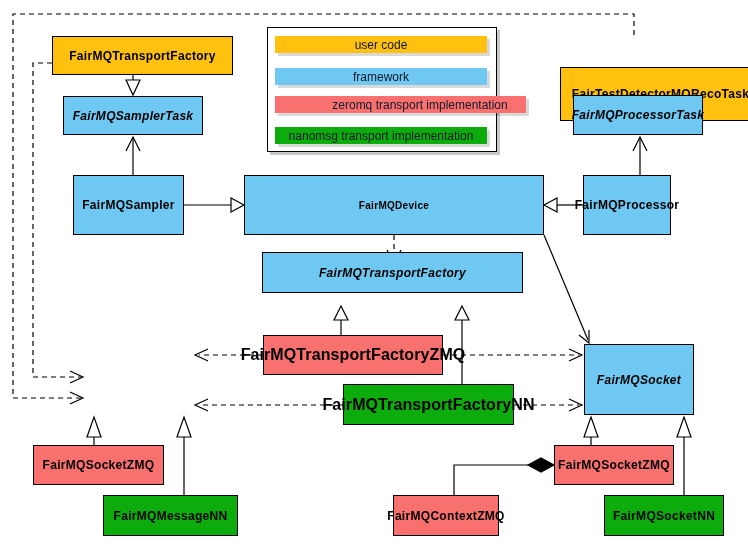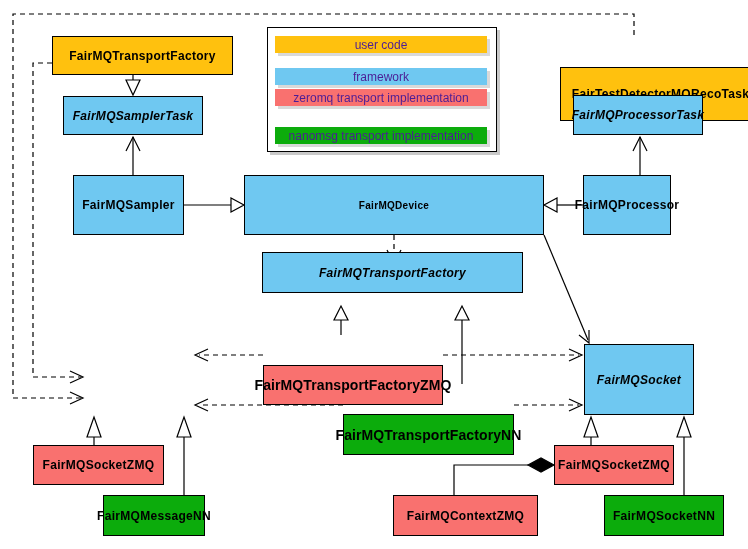--- a/index.html
+++ b/index.html
@@ -13,34 +13,34 @@
     border:1.5px solid #000;box-sizing:border-box;
     font-weight:bold;font-size:12px;letter-spacing:.3px;color:#000;
     white-space:nowrap;text-align:center;
   }
   .node.abstract{font-style:italic;}
   .node.yellow{background:#FFC10E;}
   .node.blue{background:#6FC8F1;}
   .node.red{background:#F9716F;}
   .node.green{background:#0CAC0C;}
   .node.big{font-size:10px;}
-  .node.long{font-size:14px;letter-spacing:.1px;margin-top:30px;}
+  .node.long{font-size:16px;letter-spacing:.1px;}
   .legend{
     position:absolute;left:267px;top:27px;width:230px;height:125px;
     background:#fff;border:1.5px solid #000;box-sizing:border-box;
     box-shadow:3px 3px 0 #c9c9c9;
   }
   .legend-bar{
     position:absolute;left:7px;width:212px;height:17px;
     display:flex;align-items:center;justify-content:center;
-    font-size:12px;color:#4c1d95;box-shadow:3px 3px 0 rgba(0,0,0,0.15);
+    font-size:12px;color:#0f172a;box-shadow:3px 3px 0 rgba(0,0,0,0.15);
   }
   .legend-bar.b0{top:8px;background:#FFC10E;}
   .legend-bar.b1{top:40px;background:#6FC8F1;}
-  .legend-bar.b2{top:61px;background:#F9716F;}
+  .legend-bar.b2{top:68px;background:#F9716F;padding-left:39px;}
   .legend-bar.b3{top:99px;background:#0CAC0C;}
 </style>
 </head>
 <body>
 
 <div id="canvas">
 
   <svg id="connectors" viewBox="0 0 748 549" xmlns="http://www.w3.org/2000/svg" fill="none" stroke="#000" stroke-width="1.2">
 
     <g>
@@ -174,21 +174,21 @@
 
 
   <div class="node red long" style="left:263px;top:335px;width:180px;height:40px;">FairMQTransportFactoryZMQ</div>
 
   <div class="node green long" style="left:343px;top:384px;width:171px;height:41px;">FairMQTransportFactoryNN</div>
 
   <div class="node blue abstract" style="left:584px;top:344px;width:110px;height:71px;">FairMQSocket</div>
 
   <div class="node red" style="left:33px;top:445px;width:131px;height:40px;">FairMQSocketZMQ</div>
 
-  <div class="node green" style="left:103px;top:495px;width:102px;height:41px;">FairMQMessageNN</div>
+  <div class="node green" style="left:103px;top:495px;width:135px;height:41px;">FairMQMessageNN</div>
 
-  <div class="node red" style="left:393px;top:495px;width:145px;height:41px;">FairMQContextZMQ</div>
+  <div class="node red" style="left:393px;top:495px;width:106px;height:41px;">FairMQContextZMQ</div>
 
   <div class="node red" style="left:554px;top:445px;width:120px;height:40px;">FairMQSocketZMQ</div>
 
   <div class="node green" style="left:604px;top:495px;width:120px;height:41px;">FairMQSocketNN</div>
 
 </div>
 
 </body></html>

